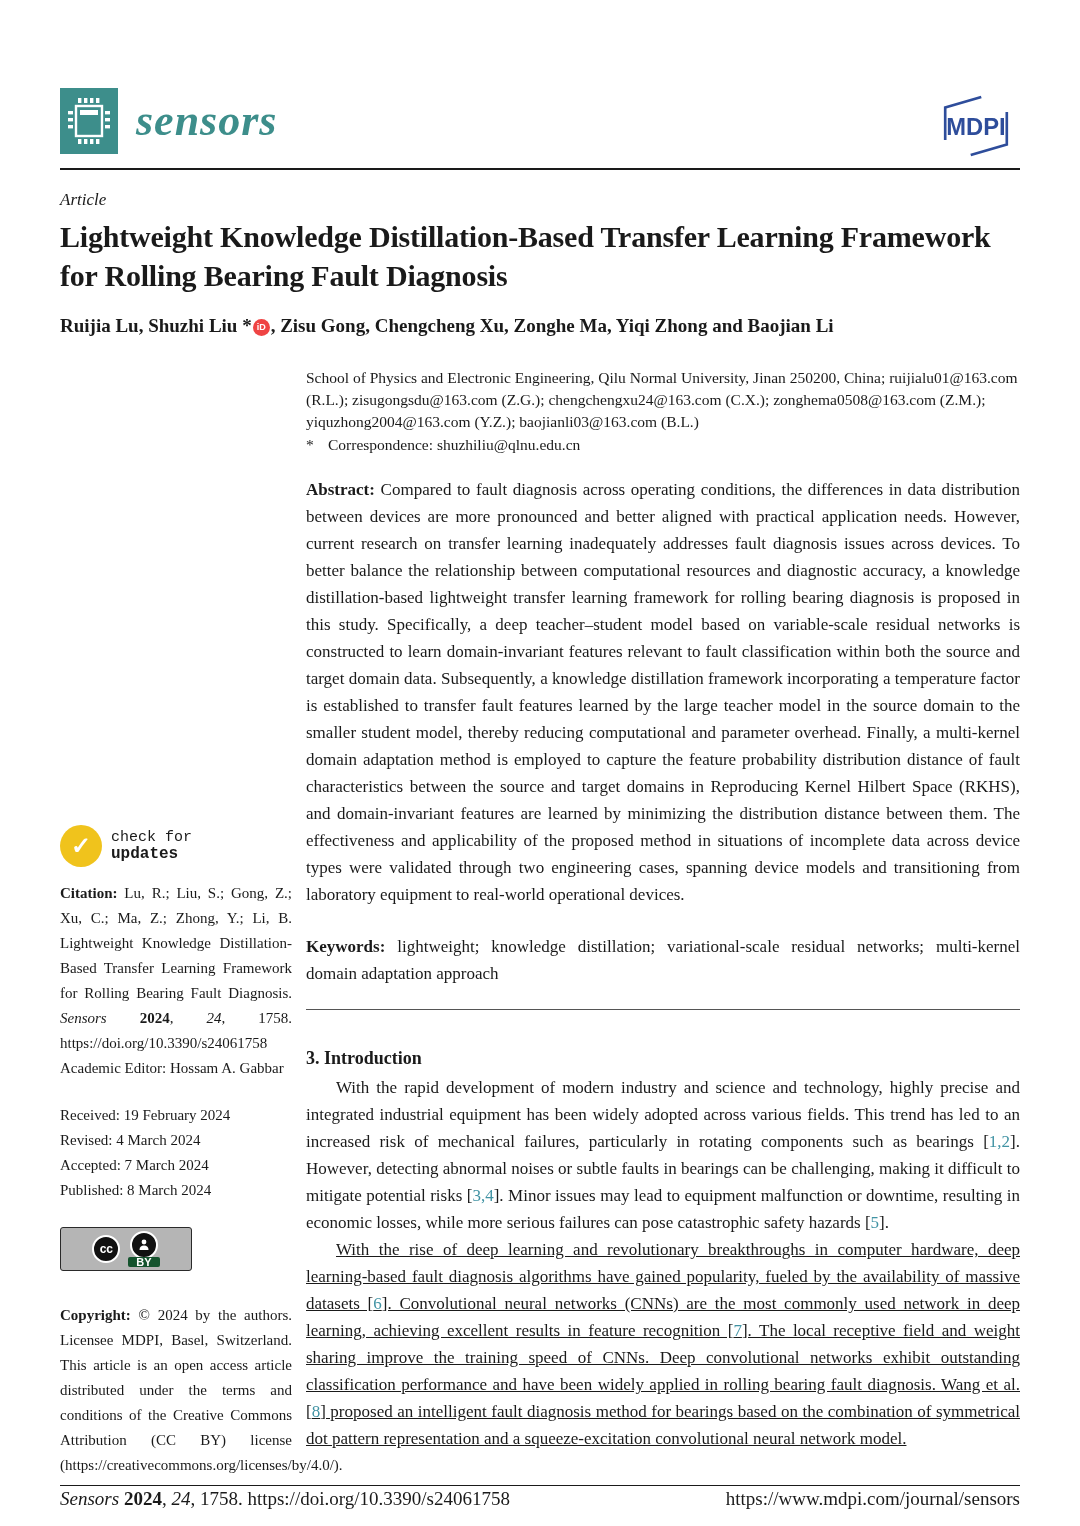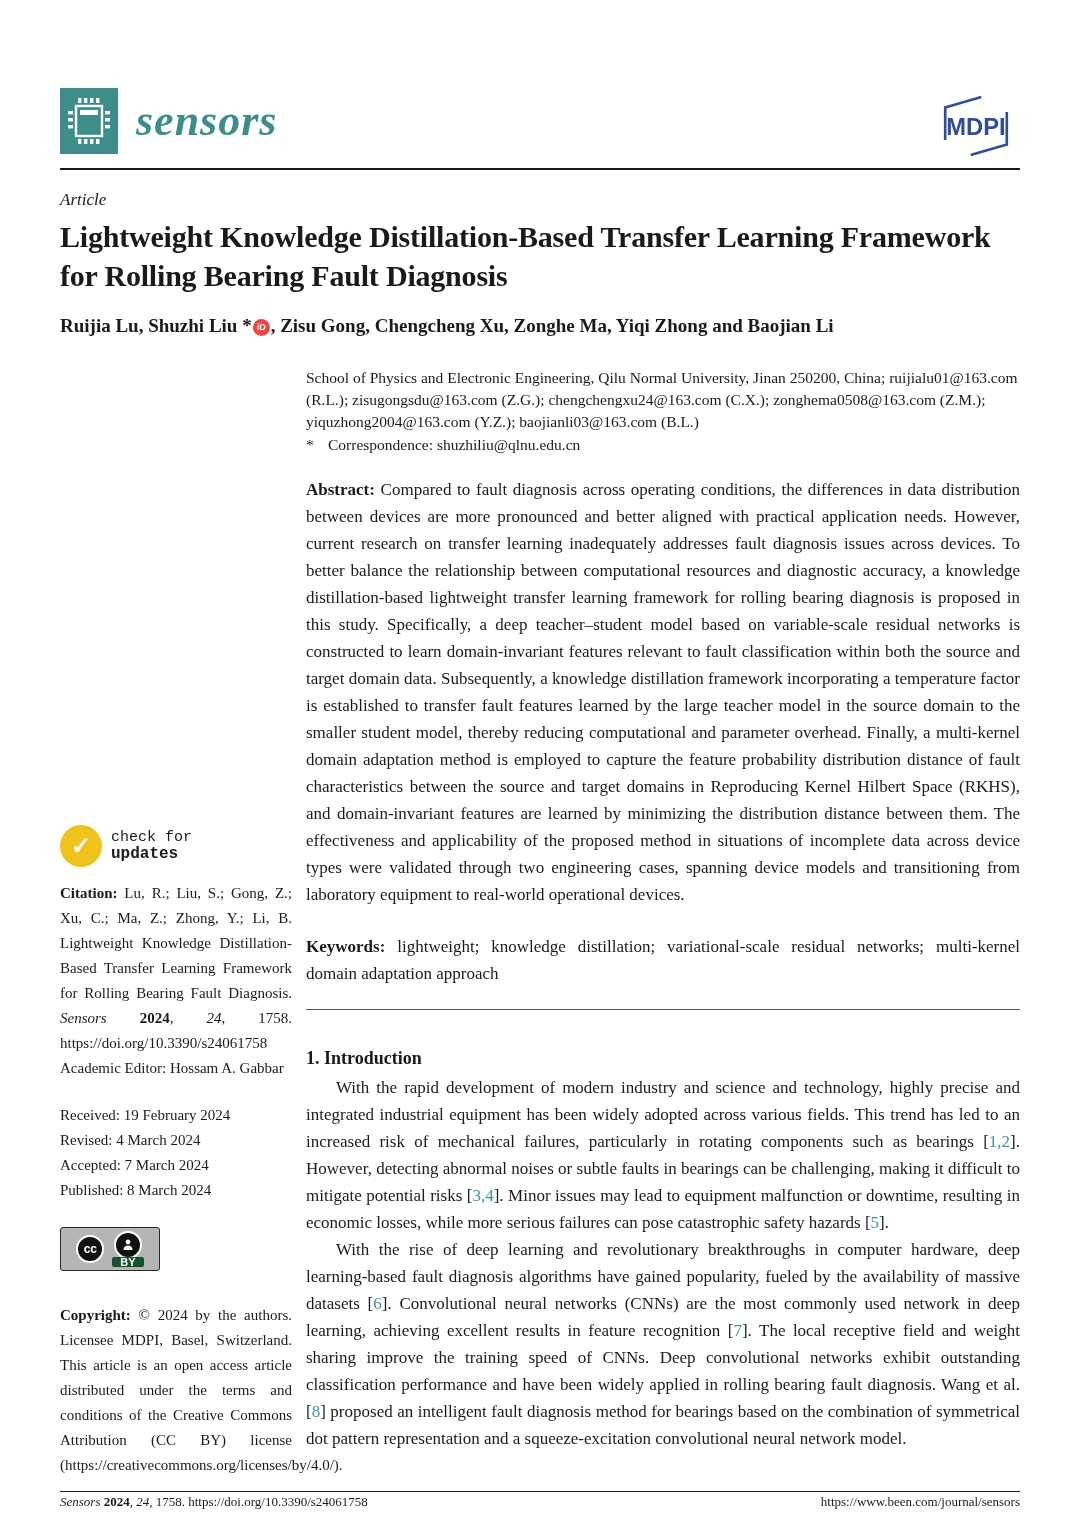--- a/index.html
+++ b/index.html
@@ -32,48 +32,48 @@
 
   
   .check-updates { margin-top:458px; display:flex; align-items:center; gap:9px; width:150px; cursor:pointer; }
   .check-circle { width:42px; height:42px; border-radius:50%; background:#f0c31c; color:#fff; display:flex; align-items:center;
     justify-content:center; font-size:24px; font-weight:bold; font-family:"Liberation Sans",sans-serif; }
   .check-text { font-family:Liberation Mono, monospace; font-size:15px; line-height:17px; color:#1a1a1a; }
   .check-text .l2 { font-weight:bold; font-size:16px; }
   .cite-block { margin-top:14px; line-height:25px; text-align:justify; }
   .acad-editor { line-height:25px; }
   .dates { margin-top:22px; line-height:25px; }
-  .cc-badge { margin-top:24px; width:100px; height:44px; background:#b5b5b5; border:1px solid #2a2a2a; border-radius:3px;
+  .cc-badge { margin-top:24px; width:132px; height:44px; background:#b5b5b5; border:1px solid #2a2a2a; border-radius:3px;
     display:flex; align-items:center; justify-content:center; gap:8px; cursor:pointer; }
   .cc-circle { width:28px; height:28px; border-radius:50%; background:#111; color:#fff; display:flex; align-items:center;
     justify-content:center; font-family:"Liberation Sans",sans-serif; font-weight:bold; font-size:12px; border:2px solid #fff; }
   .cc-person { display:flex; flex-direction:column; align-items:center; }
   .by-tag { background:#14532d; color:#fff; font-family:"Liberation Sans",sans-serif; font-size:11px; font-weight:bold;
     padding:0 8px; border-radius:2px; margin-top:-2px; line-height:10px; }
   .copyright { margin-top:32px; line-height:25px; text-align:justify; }
 
   
   .affil { font-size:15.5px; line-height:22px; }
   .affil-corr { display:flex; margin-top:1px; }
   .affil-corr .star { width:22px; flex:none; }
   .abstract { margin-top:20px; font-size:17px; line-height:27px; text-align:justify; }
   .keywords { margin-top:25px; font-size:17px; line-height:27px; text-align:justify; }
   .content-rule { border:none; border-top:1.5px solid #555; margin-top:22px; }
   .section-heading { font-size:18px; font-weight:bold; margin-top:38px; }
   .body-para { font-size:17px; line-height:27px; text-align:justify; text-indent:30px; margin-top:5px; }
-  .body-para + .body-para { margin-top:0; }
+  .body-para + .body-para { margin-top:0;text-decoration:underline; }
 
   .b { font-weight:bold; }
   .i { font-style:italic; }
   .ref { color:#4193a4; }
 
   
   .footer { position:absolute; left:60px; right:60px; bottom:16px; }
   .footer-rule { border:none; border-top:1.5px solid #1a1a1a; }
-  .footer-row { display:flex; justify-content:space-between; font-size:13px; margin-top:2px; }
+  .footer-row { display:flex; justify-content:space-between; font-size:19px; margin-top:2px; }
 </style>
 </head>
 <body>
 
 <div class="page">
 
   <div class="hdr">
     <div class="logo-wrap">
       <div class="logo-box">
         <svg width="44" height="52" viewBox="0 0 44 52">
@@ -161,28 +161,28 @@
           <span>Correspondence: shuzhiliu@qlnu.edu.cn</span>
         </div>
       </div>
 
       <p class="abstract"><span class="b">Abstract: </span><span>Compared to fault diagnosis across operating conditions, the differences in data distribution between devices are more pronounced and better aligned with practical application needs. However, current research on transfer learning inadequately addresses fault diagnosis issues across devices. To better balance the relationship between computational resources and diagnostic accuracy, a knowledge distillation-based lightweight transfer learning framework for rolling bearing diagnosis is proposed in this study. Specifically, a deep teacher–student model based on variable-scale residual networks is constructed to learn domain-invariant features relevant to fault classification within both the source and target domain data. Subsequently, a knowledge distillation framework incorporating a temperature factor is established to transfer fault features learned by the large teacher model in the source domain to the smaller student model, thereby reducing computational and parameter overhead.  Finally, a multi-kernel domain adaptation method is employed to capture the feature probability distribution distance of fault characteristics between the source and target domains in Reproducing Kernel Hilbert Space (RKHS), and domain-invariant features are learned by minimizing the distribution distance between them.  The effectiveness and applicability of the proposed method in situations of incomplete data across device types were validated through two engineering cases, spanning device models and transitioning from laboratory equipment to real-world operational devices.</span></p>
 
       <p class="keywords"><span class="b">Keywords: </span><span>lightweight; knowledge distillation; variational-scale residual networks; multi-kernel domain adaptation approach</span></p>
 
       <hr class="content-rule">
 
-      <h2 class="section-heading">1. Introduction</h2>
+      <h2 class="section-heading">3. Introduction</h2>
 
       <p class="body-para"><span>With the rapid development of modern industry and science and technology, highly precise and integrated industrial equipment has been widely adopted across various fields. This trend has led to an increased risk of mechanical failures, particularly in rotating components such as bearings [</span><span class="ref">1,2</span><span>].  However, detecting abnormal noises or subtle faults in bearings can be challenging, making it difficult to mitigate potential risks [</span><span class="ref">3,4</span><span>]. Minor issues may lead to equipment malfunction or downtime, resulting in economic losses, while more serious failures can pose catastrophic safety hazards [</span><span class="ref">5</span><span>].</span></p>
       <p class="body-para"><span>With the rise of deep learning and revolutionary breakthroughs in computer hardware, deep learning-based fault diagnosis algorithms have gained popularity, fueled by the availability of massive datasets [</span><span class="ref">6</span><span>].  Convolutional neural networks (CNNs) are the most commonly used network in deep learning, achieving excellent results in feature recognition [</span><span class="ref">7</span><span>]. The local receptive field and weight sharing improve the training speed of CNNs. Deep convolutional networks exhibit outstanding classification performance and have been widely applied in rolling bearing fault diagnosis. Wang et al. [</span><span class="ref">8</span><span>] proposed an intelligent fault diagnosis method for bearings based on the combination of symmetrical dot pattern representation and a squeeze-excitation convolutional neural network model.</span></p>
     </main>
   </div>
 
   <div class="footer">
     <hr class="footer-rule">
     <div class="footer-row">
       <span><span class="i">Sensors </span><span class="b">2024</span><span>, </span><span class="i">24</span><span>, 1758. https://doi.org/10.3390/s24061758</span></span>
-      <span>https://www.been.com/journal/sensors</span>
+      <span>https://www.mdpi.com/journal/sensors</span>
     </div>
   </div>
 
 </div>
 
 </body></html>

